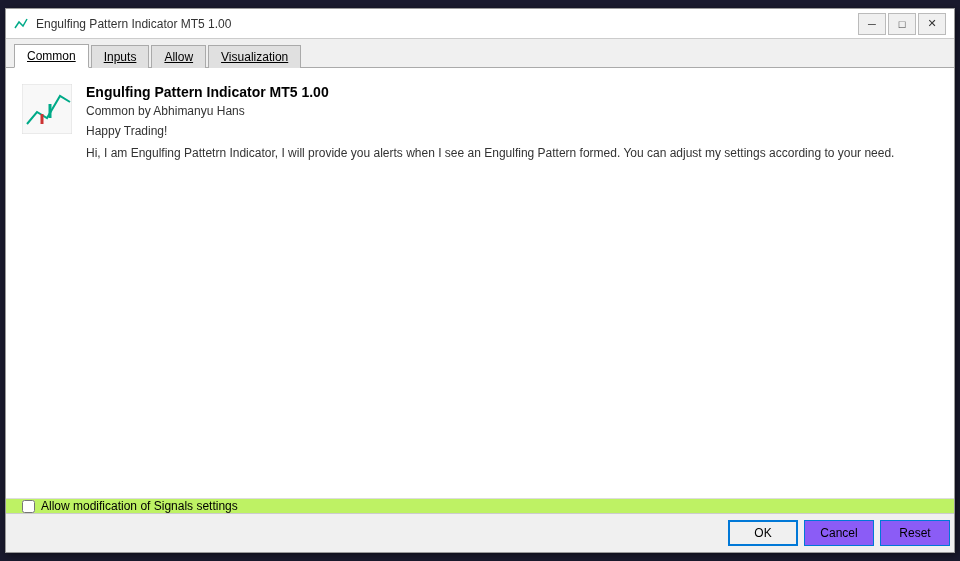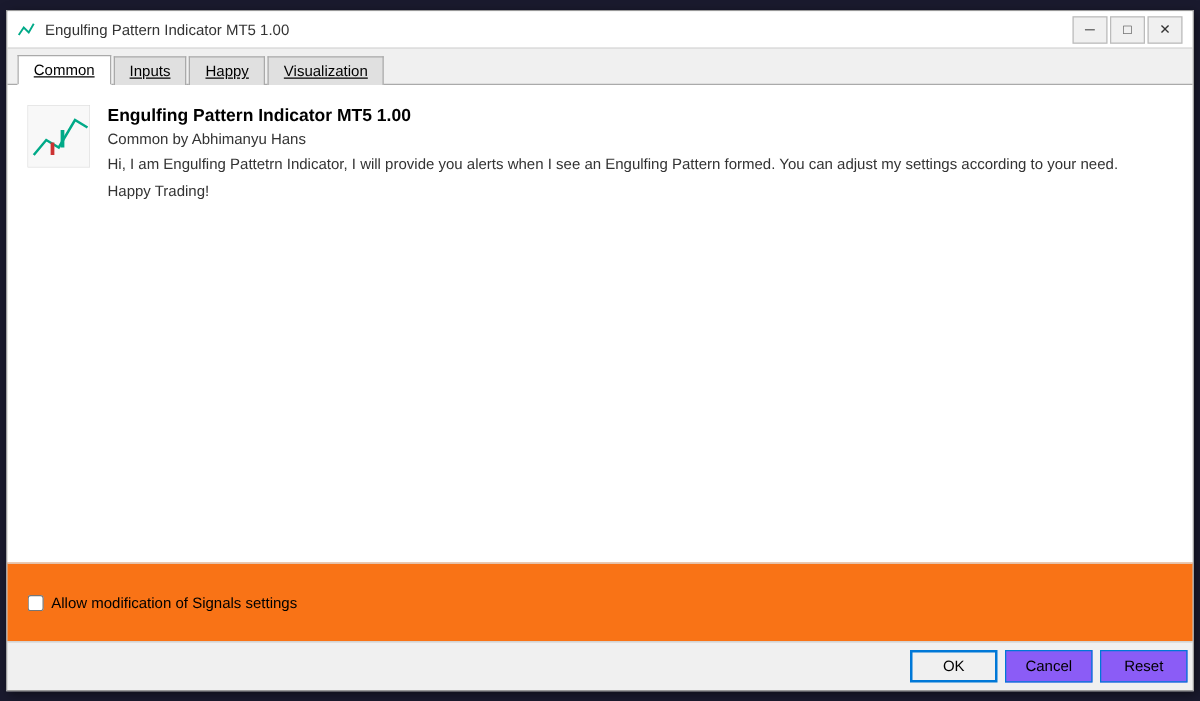--- a/index.html
+++ b/index.html
@@ -116,23 +116,23 @@
     .indicator-desc {
       font-size: 12px;
       color: #333;
       line-height: 1.5;
     }
     .indicator-desc-line {
       margin-bottom: 4px;
     }
     .spacer { flex: 1; }
     .bottom-section {
-      padding: 24px 16px;
+      padding: 0 16px;
       border-top: 1px solid #ddd;
-      background: #f97316;
+      background: #bef264;
       display: flex;
       flex-direction: column;
       gap: 8px;
       flex-shrink: 0;
     }
     .checkbox-row {
       display: flex;
       align-items: center;
       gap: 6px;
       font-size: 12px;
@@ -191,21 +191,21 @@
   </div>
 
   <div class="tab-bar">
     <div class="tab active">
       <span>Common</span>
     </div>
     <div class="tab">
       <span>Inputs</span>
     </div>
     <div class="tab">
-      <span>Happy</span>
+      <span>Allow</span>
     </div>
     <div class="tab">
       <span>Visualization</span>
     </div>
   </div>
 
   <div class="content">
     <div class="indicator-header">
 
       <svg class="logo-svg" viewBox="0 0 50 50">
@@ -213,22 +213,22 @@
 
         <polyline points="5,40 15,28 25,34 38,12 48,18" fill="none" stroke="#00aa88" stroke-width="2"></polyline>
         <line x1="20" y1="30" x2="20" y2="40" stroke="#cc3333" stroke-width="3"></line>
         <line x1="28" y1="20" x2="28" y2="34" stroke="#00aa88" stroke-width="3"></line>
       </svg>
 
       <div class="indicator-info">
         <div class="indicator-title">Engulfing Pattern Indicator MT5 1.00</div>
         <div class="indicator-author">Common by Abhimanyu Hans</div>
         <div class="indicator-desc">
+          <div class="indicator-desc-line">Happy Trading!</div>
           <div class="indicator-desc-line">Hi, I am Engulfing Pattetrn Indicator, I will provide you alerts when I see an Engulfing Pattern formed. You can adjust my settings according to your need.</div>
-          <div class="indicator-desc-line">Happy Trading!</div>
         </div>
       </div>
     </div>
 
     <div class="spacer"></div>
   </div>
 
   <div class="bottom-section">
     <div class="checkbox-row">
       <input type="checkbox" class="checkbox-input" style="">

